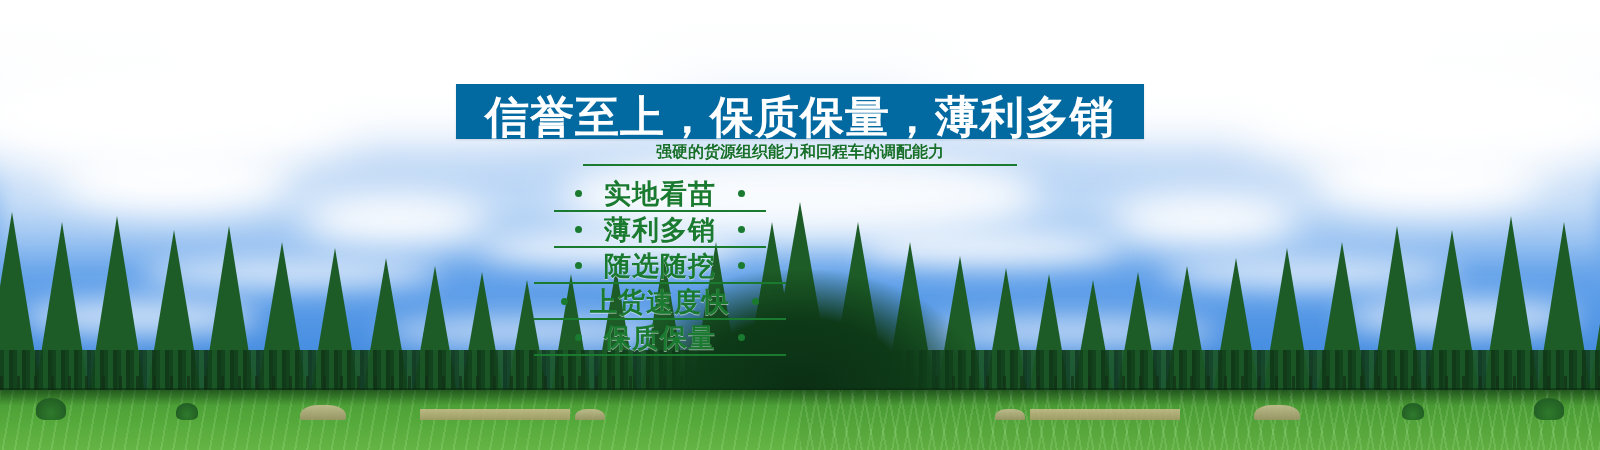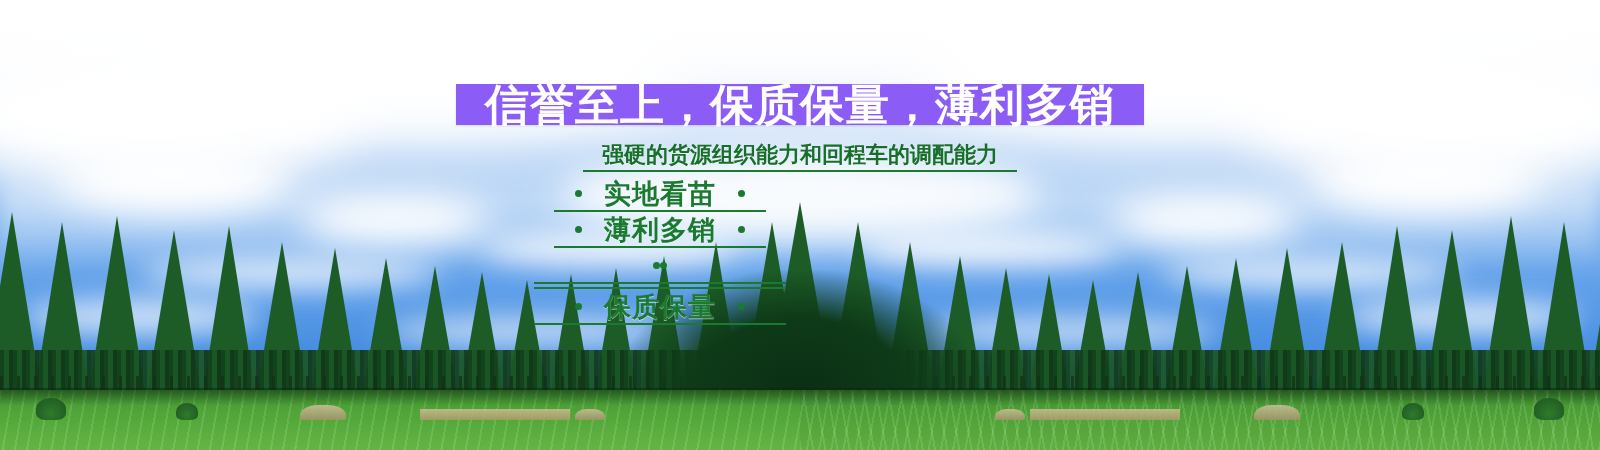--- a/index.html
+++ b/index.html
@@ -110,37 +110,37 @@
   .shrub{
     position:absolute;bottom:30px;width:30px;height:22px;
     background:radial-gradient(ellipse at 50% 70%,#2f7a2c,#1d5420);
     border-radius:50% 50% 30% 30%;
   }
 
   
   .content{position:absolute;left:0;top:0;width:1600px;height:450px;}
 
   .headline-bar{
-    position:absolute;left:456px;top:84px;width:688px;height:41px;
-    background:#8b5cf6;
-    display:flex;align-items:center;justify-content:center;
+    position:absolute;left:456px;top:84px;width:688px;height:55px;
+    background:#0369a1;
+    display:flex;align-items:flex-end;justify-content:center;
     box-shadow:0 1px 2px rgba(0,0,0,.12);
   }
   .headline{
     color:#ffffff;font-size:44px;font-weight:bold;letter-spacing:1px;
     line-height:1;white-space:nowrap;
     font-family:"DejaVu Sans","Liberation Sans",sans-serif;
   }
 
   .subtitle-wrap{
     position:absolute;left:0;top:143px;width:1600px;
     display:flex;flex-direction:column;align-items:center;
   }
   .subtitle{
-    color:#176f2a;font-size:22px;font-weight:bold;white-space:nowrap;
+    color:#176f2a;font-size:16px;font-weight:bold;white-space:nowrap;
     line-height:1.1;text-shadow:0 1px 0 rgba(255,255,255,.55);
   }
   .subtitle-rule{width:434px;height:2px;background:#1a7a30;margin-top:3px;}
 
   .features{
     position:absolute;left:0;top:178px;width:1320px;
     display:flex;flex-direction:column;align-items:center;
   }
   .feat-row{
     display:flex;align-items:center;justify-content:center;
@@ -274,24 +274,30 @@
 
       <div class="feat-row">
         <span class="feat-dot"></span>
         <span class="feat-text">薄利多销</span>
         <span class="feat-dot"></span>
       </div>
       <div class="feat-rule w4"></div>
 
       <div class="feat-row">
         <span class="feat-dot"></span>
+        <span class="feat-text">随选随挖</span>
         <span class="feat-dot"></span>
       </div>
       <div class="feat-rule w5"></div>
 
+      <div class="feat-row">
+        <span class="feat-dot"></span>
+        <span class="feat-text">上货速度快</span>
+        <span class="feat-dot"></span>
+      </div>
       <div class="feat-rule w5"></div>
 
       <div class="feat-row">
         <span class="feat-dot"></span>
         <span class="feat-text">保质保量</span>
         <span class="feat-dot"></span>
       </div>
       <div class="feat-rule w5"></div>
 
     </div>

